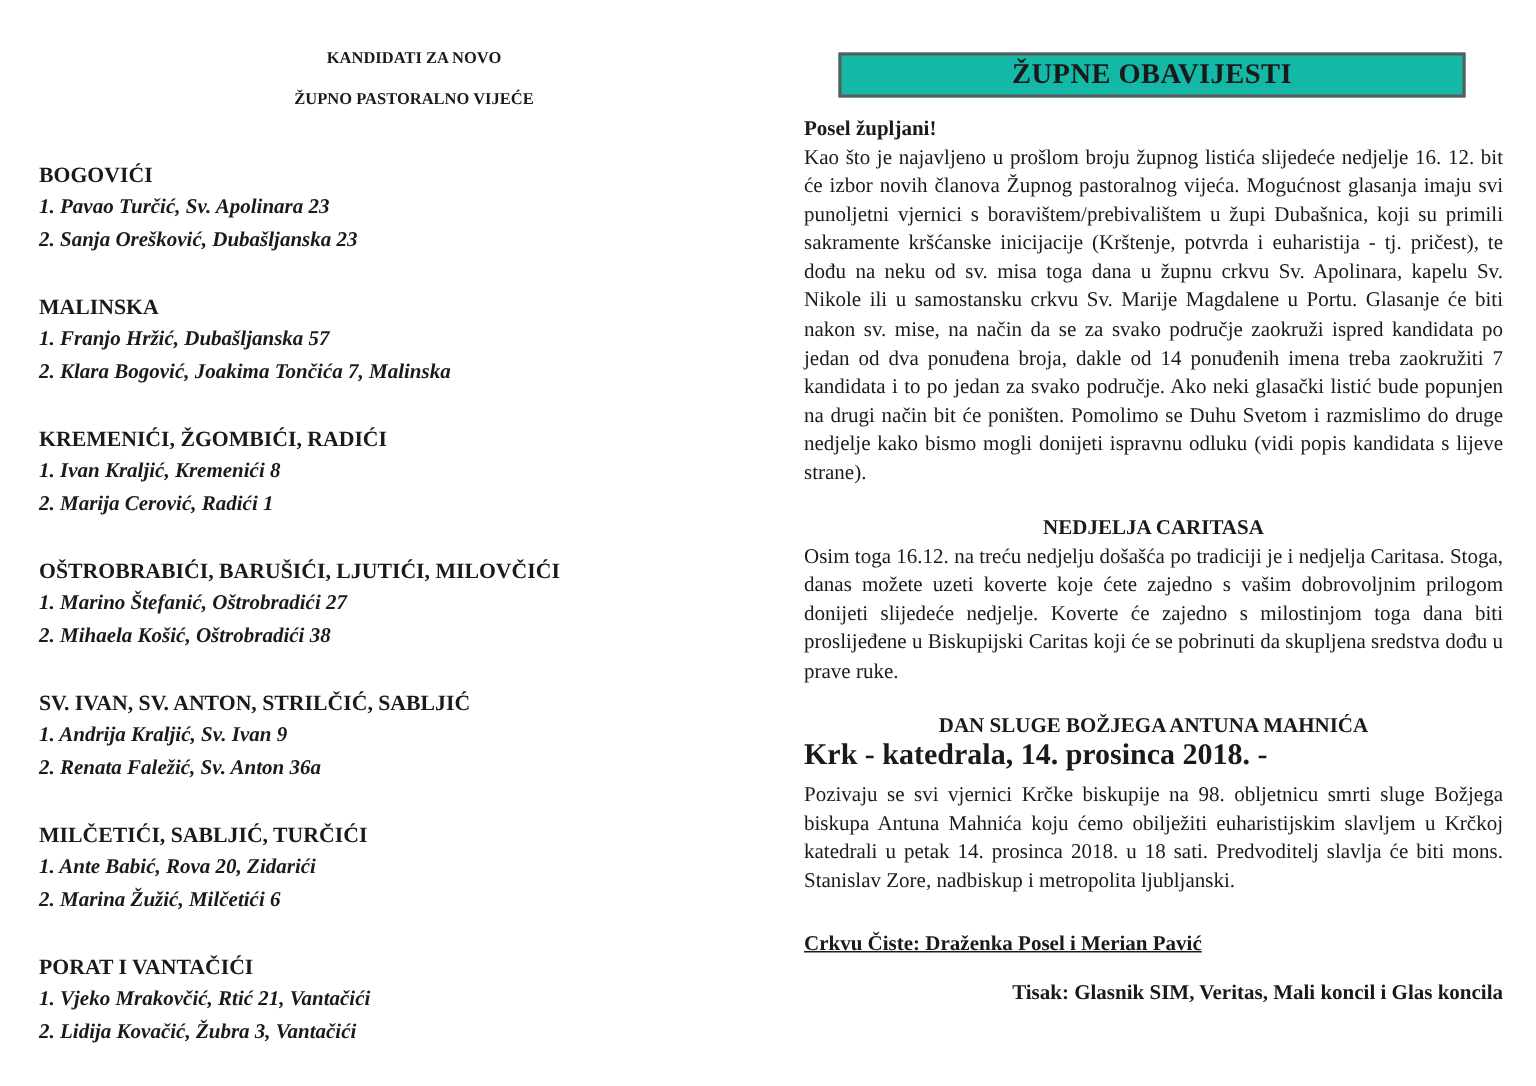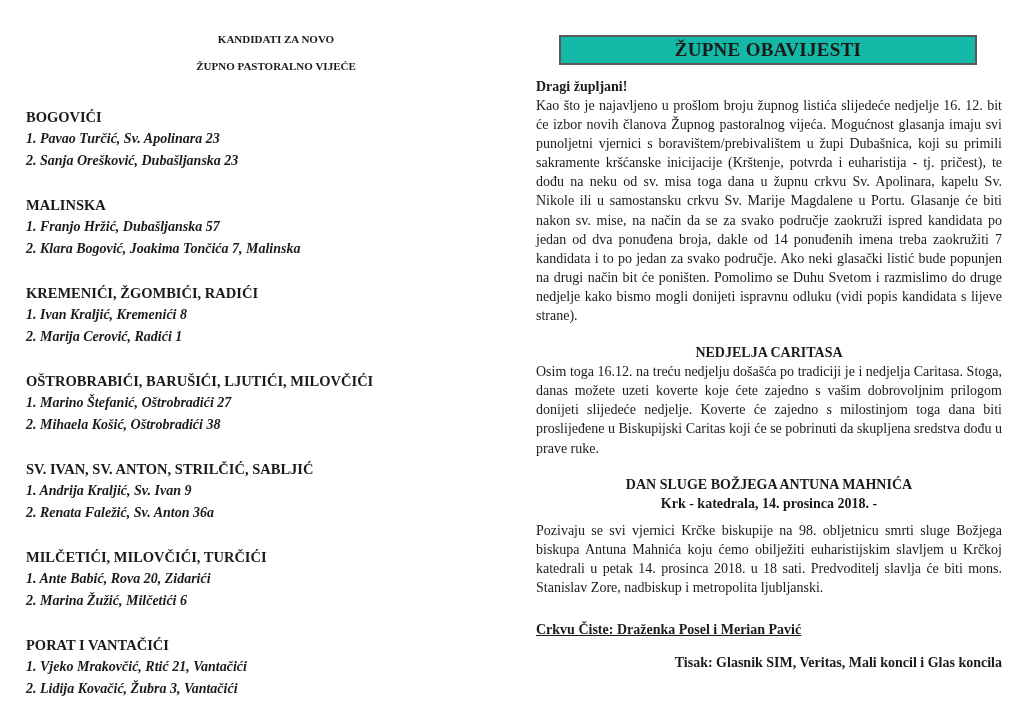--- a/index.html
+++ b/index.html
@@ -81,23 +81,22 @@
       text-align: center;
       font-weight: bold;
       font-size: 14px;
       line-height: 19px;
       margin: 0;
     }
     .sec-caritas { margin-top: 18px; }
     .sec-mahnic { margin-top: 17px; }
     .sec-mahnic .para { margin-top: 8px; }
     .sub-title {
-      text-align: center;
       font-weight: bold;
-      font-size: 14px;
+      font-size: 20px;
       line-height: 19px;
       margin: 0;
     }
     .footer-line {
       font-weight: bold;
       font-size: 14px;
       line-height: 18px;
       margin: 0;
     }
     .footer-1 { margin-top: 24px; text-decoration: underline; }
@@ -136,36 +135,36 @@
     <p class="candidate">2. Mihaela Košić, Oštrobradići 38</p>
   </div>
 
   <div class="area">
     <p class="area-name">SV. IVAN, SV. ANTON, STRILČIĆ, SABLJIĆ</p>
     <p class="candidate">1. Andrija Kraljić, Sv. Ivan 9</p>
     <p class="candidate">2. Renata Faležić, Sv. Anton 36a</p>
   </div>
 
   <div class="area">
-    <p class="area-name">MILČETIĆI, MILOVČIĆI, TURČIĆI</p>
+    <p class="area-name">MILČETIĆI, SABLJIĆ, TURČIĆI</p>
     <p class="candidate">1. Ante Babić, Rova 20, Zidarići</p>
     <p class="candidate">2. Marina Žužić, Milčetići 6</p>
   </div>
 
   <div class="area">
     <p class="area-name">PORAT I VANTAČIĆI</p>
     <p class="candidate">1. Vjeko Mrakovčić, Rtić 21, Vantačići</p>
     <p class="candidate">2. Lidija Kovačić, Žubra 3, Vantačići</p>
   </div>
 </div>
 
 <div class="right-col">
   <div class="header-box">ŽUPNE OBAVIJESTI</div>
 
-  <p class="greeting">Dragi župljani!</p>
+  <p class="greeting">Posel župljani!</p>
   <p class="para">Kao što je najavljeno u prošlom broju župnog listića slijedeće nedjelje 16. 12. bit će izbor novih članova Župnog pastoralnog vijeća. Mogućnost glasanja imaju svi punoljetni vjernici s boravištem/prebivalištem u župi Dubašnica, koji su primili sakramente kršćanske inicijacije (Krštenje, potvrda i euharistija - tj. pričest), te dođu na neku od sv. misa toga dana u župnu crkvu Sv. Apolinara, kapelu Sv. Nikole ili u samostansku crkvu Sv. Marije Magdalene u Portu. Glasanje će biti nakon sv. mise, na način da se za svako područje zaokruži ispred kandidata po jedan od dva ponuđena broja, dakle od 14 ponuđenih imena treba zaokružiti 7 kandidata i to po jedan za svako područje. Ako neki glasački listić bude popunjen na drugi način bit će poništen. Pomolimo se Duhu Svetom i razmislimo do druge nedjelje kako bismo mogli donijeti ispravnu odluku (vidi popis kandidata s lijeve strane).</p>
 
   <div class="sec-caritas">
     <p class="section-title">NEDJELJA CARITASA</p>
     <p class="para">Osim toga 16.12. na treću nedjelju došašća po tradiciji je i nedjelja Caritasa. Stoga, danas možete uzeti koverte koje ćete zajedno s vašim dobrovoljnim prilogom donijeti slijedeće nedjelje. Koverte će zajedno s milostinjom toga dana biti proslijeđene u Biskupijski Caritas koji će se pobrinuti da skupljena sredstva dođu u prave ruke.</p>
   </div>
 
   <div class="sec-mahnic">
     <p class="section-title">DAN SLUGE BOŽJEGA ANTUNA MAHNIĆA</p>
     <p class="sub-title">Krk - katedrala, 14. prosinca 2018. -</p>

